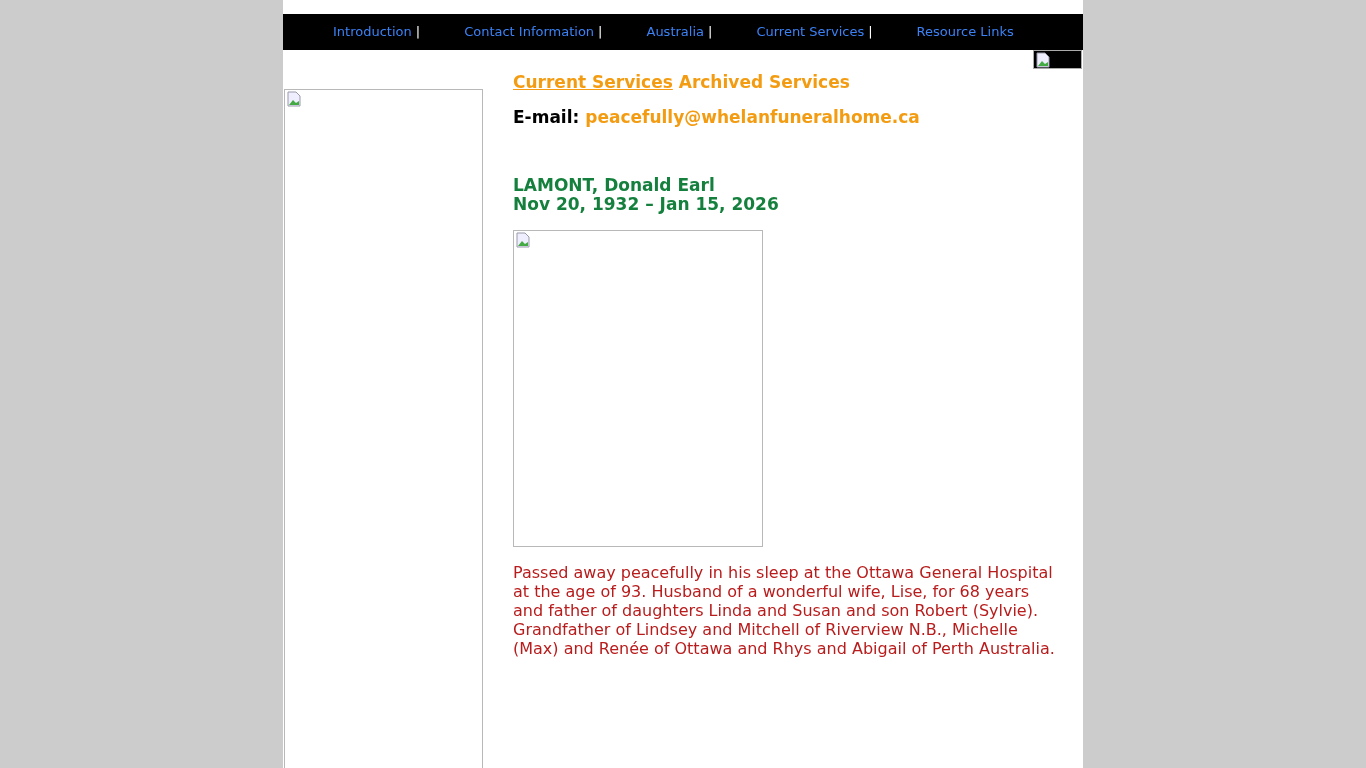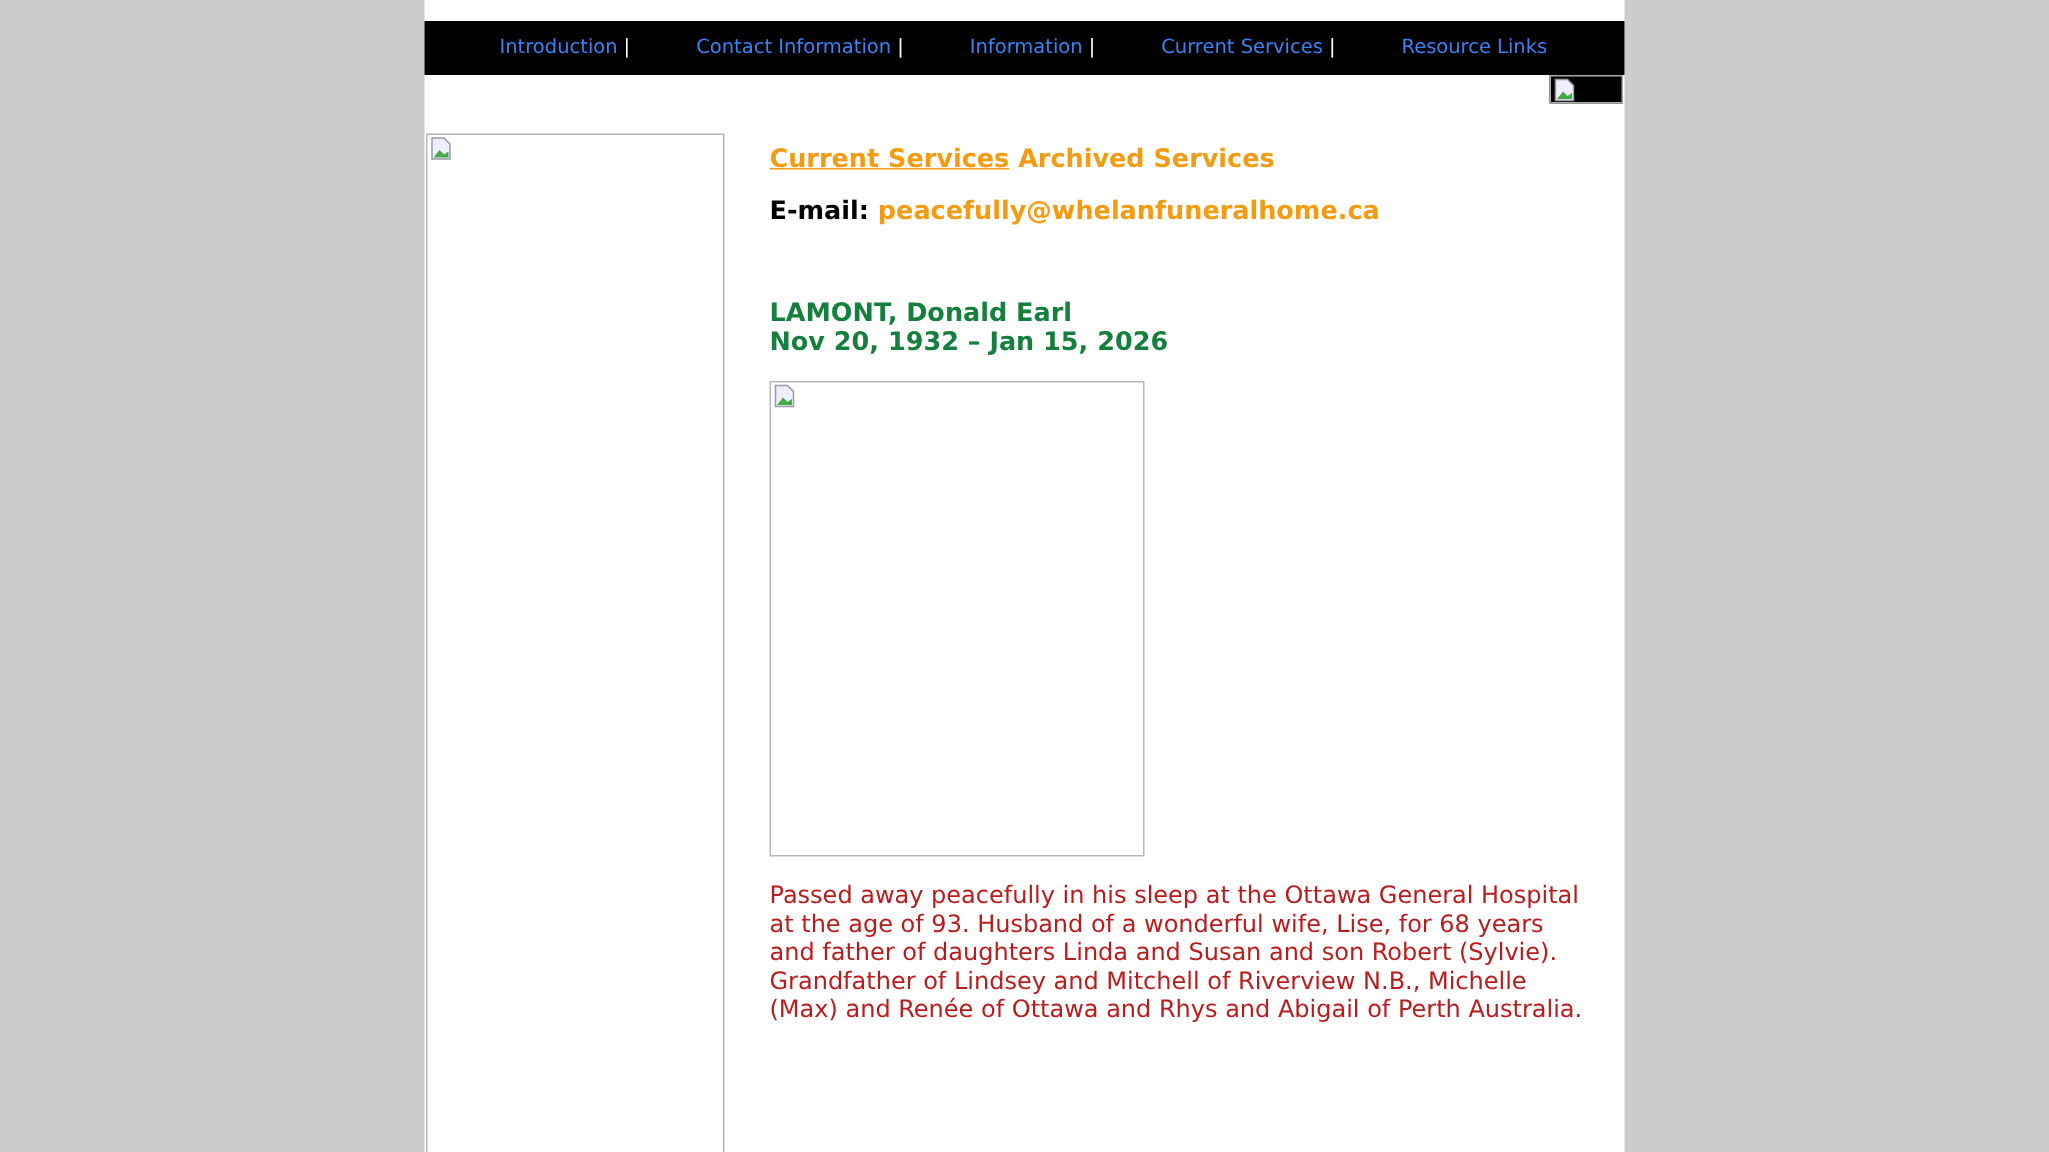--- a/index.html
+++ b/index.html
@@ -5,37 +5,37 @@
   html,body{margin:0;padding:0;}
   body{background:#cccccc;width:1366px;height:768px;overflow:hidden;font-family:"DejaVu Sans",sans-serif;}
   .page{position:absolute;left:283px;top:0;width:800px;height:768px;background:#ffffff;}
   .topbar{position:absolute;left:0;top:14px;width:800px;height:36px;background:#000;}
   .nav{position:absolute;left:10px;top:10px;font-size:13px;color:#ffffff;white-space:nowrap;}
   .nav a{color:#3b82f6;text-decoration:none;margin-left:40px;}
   .nav .sep{color:#fff;margin:0 4px;}
   .topimg{position:absolute;left:750px;top:50px;width:49px;height:19px;background:#000;border:1px solid #aaa;box-sizing:border-box;}
   .broken{position:absolute;left:1px;top:1px;width:16px;height:16px;}
   .leftbox{position:absolute;left:1px;top:89px;width:199px;height:700px;border:1px solid #b8b8b8;box-sizing:border-box;}
-  .main{position:absolute;left:230px;top:96px;width:545px;}
+  .main{position:absolute;left:230px;top:72px;width:545px;}
   .links{font-size:17px;font-weight:bold;color:#f39c12;margin:0;height:22px;}
   .links a{color:#f39c12;text-decoration:underline;}
   .email{font-size:17px;font-weight:bold;color:#000;margin-top:13px;}
   .email a{color:#f39c12;text-decoration:none;}
   .name{font-size:17px;font-weight:bold;color:#15803d;margin-top:49px;line-height:19px;}
   .photo{width:250px;height:317px;border:1px solid #b8b8b8;box-sizing:border-box;margin-top:16px;position:relative;}
   .obit{font-size:16px;color:#b91c1c;line-height:19px;margin-top:16px;}
   .obit p{margin:0;}
 </style>
 </head>
 <body>
 
 <div class="page">
   <div class="topbar">
     <div class="nav">
-      <a href="#">Introduction</a><span class="sep">|</span><a href="#">Contact Information</a><span class="sep">|</span><a href="#">Information</a><span class="sep">|</span><a href="#">Current Services</a><span class="sep">|</span><a href="#">Resource Links</a>
+      <a href="#">Introduction</a><span class="sep">|</span><a href="#">Contact Information</a><span class="sep">|</span><a href="#">Australia</a><span class="sep">|</span><a href="#">Current Services</a><span class="sep">|</span><a href="#">Resource Links</a>
     </div>
   </div>
 
   <div class="topimg">
     <svg class="broken" viewBox="0 0 16 16">
         <path d="M2 1h8l4 4v10H2z" fill="#eef" stroke="#99a" stroke-width="1"></path>
         <path d="M3 14l4-5 3 3 3-2v4z" fill="#4a4"></path>
       </svg>
   </div>
 

